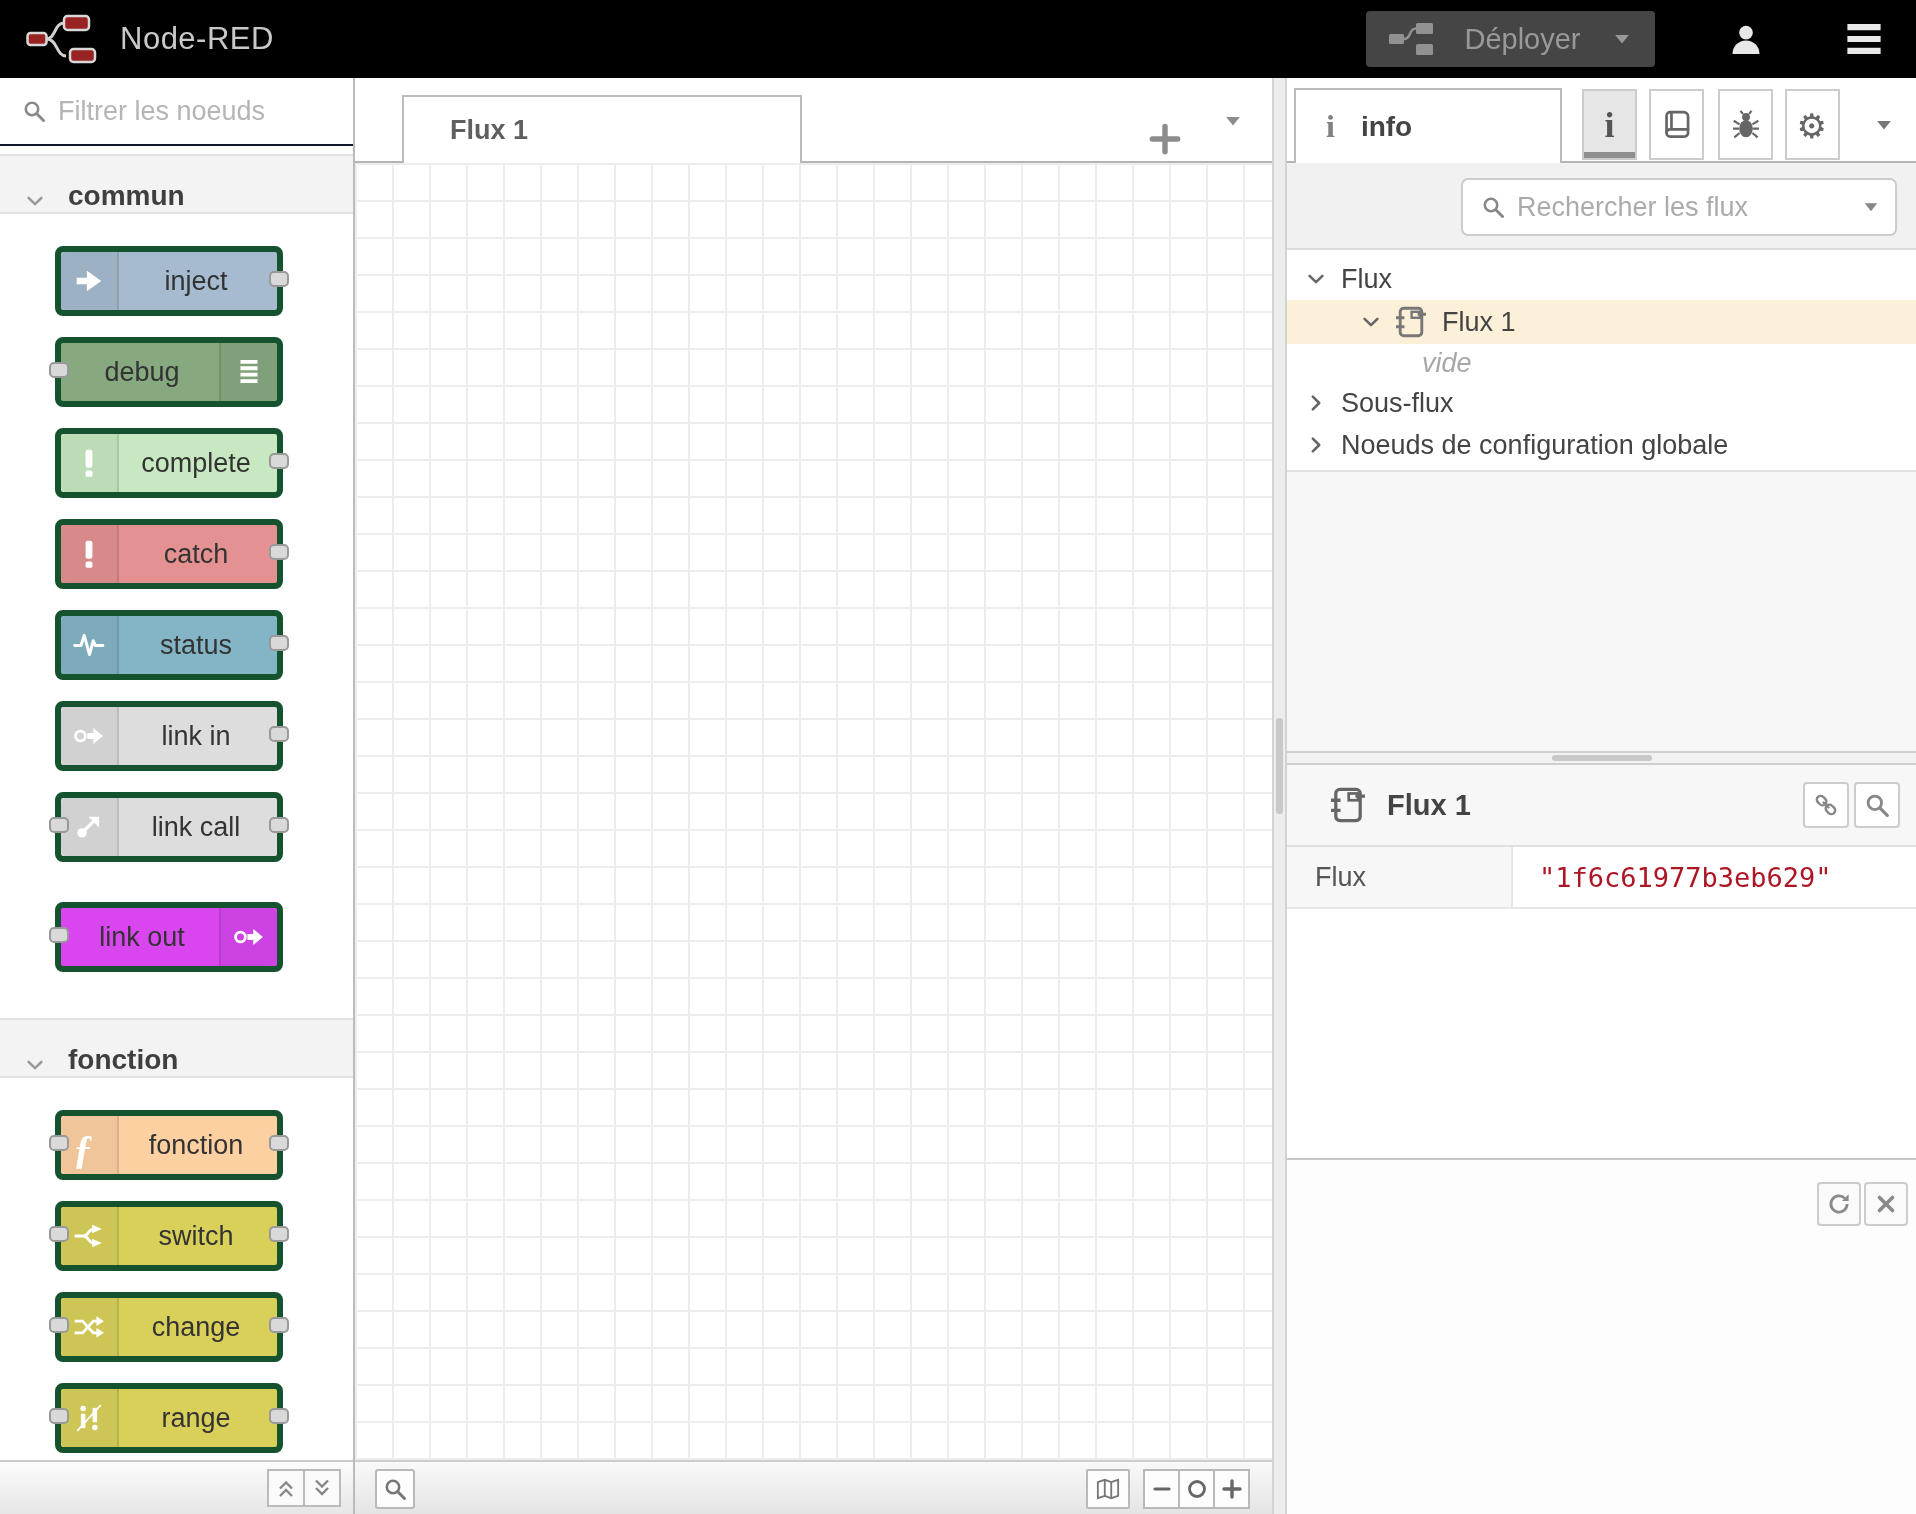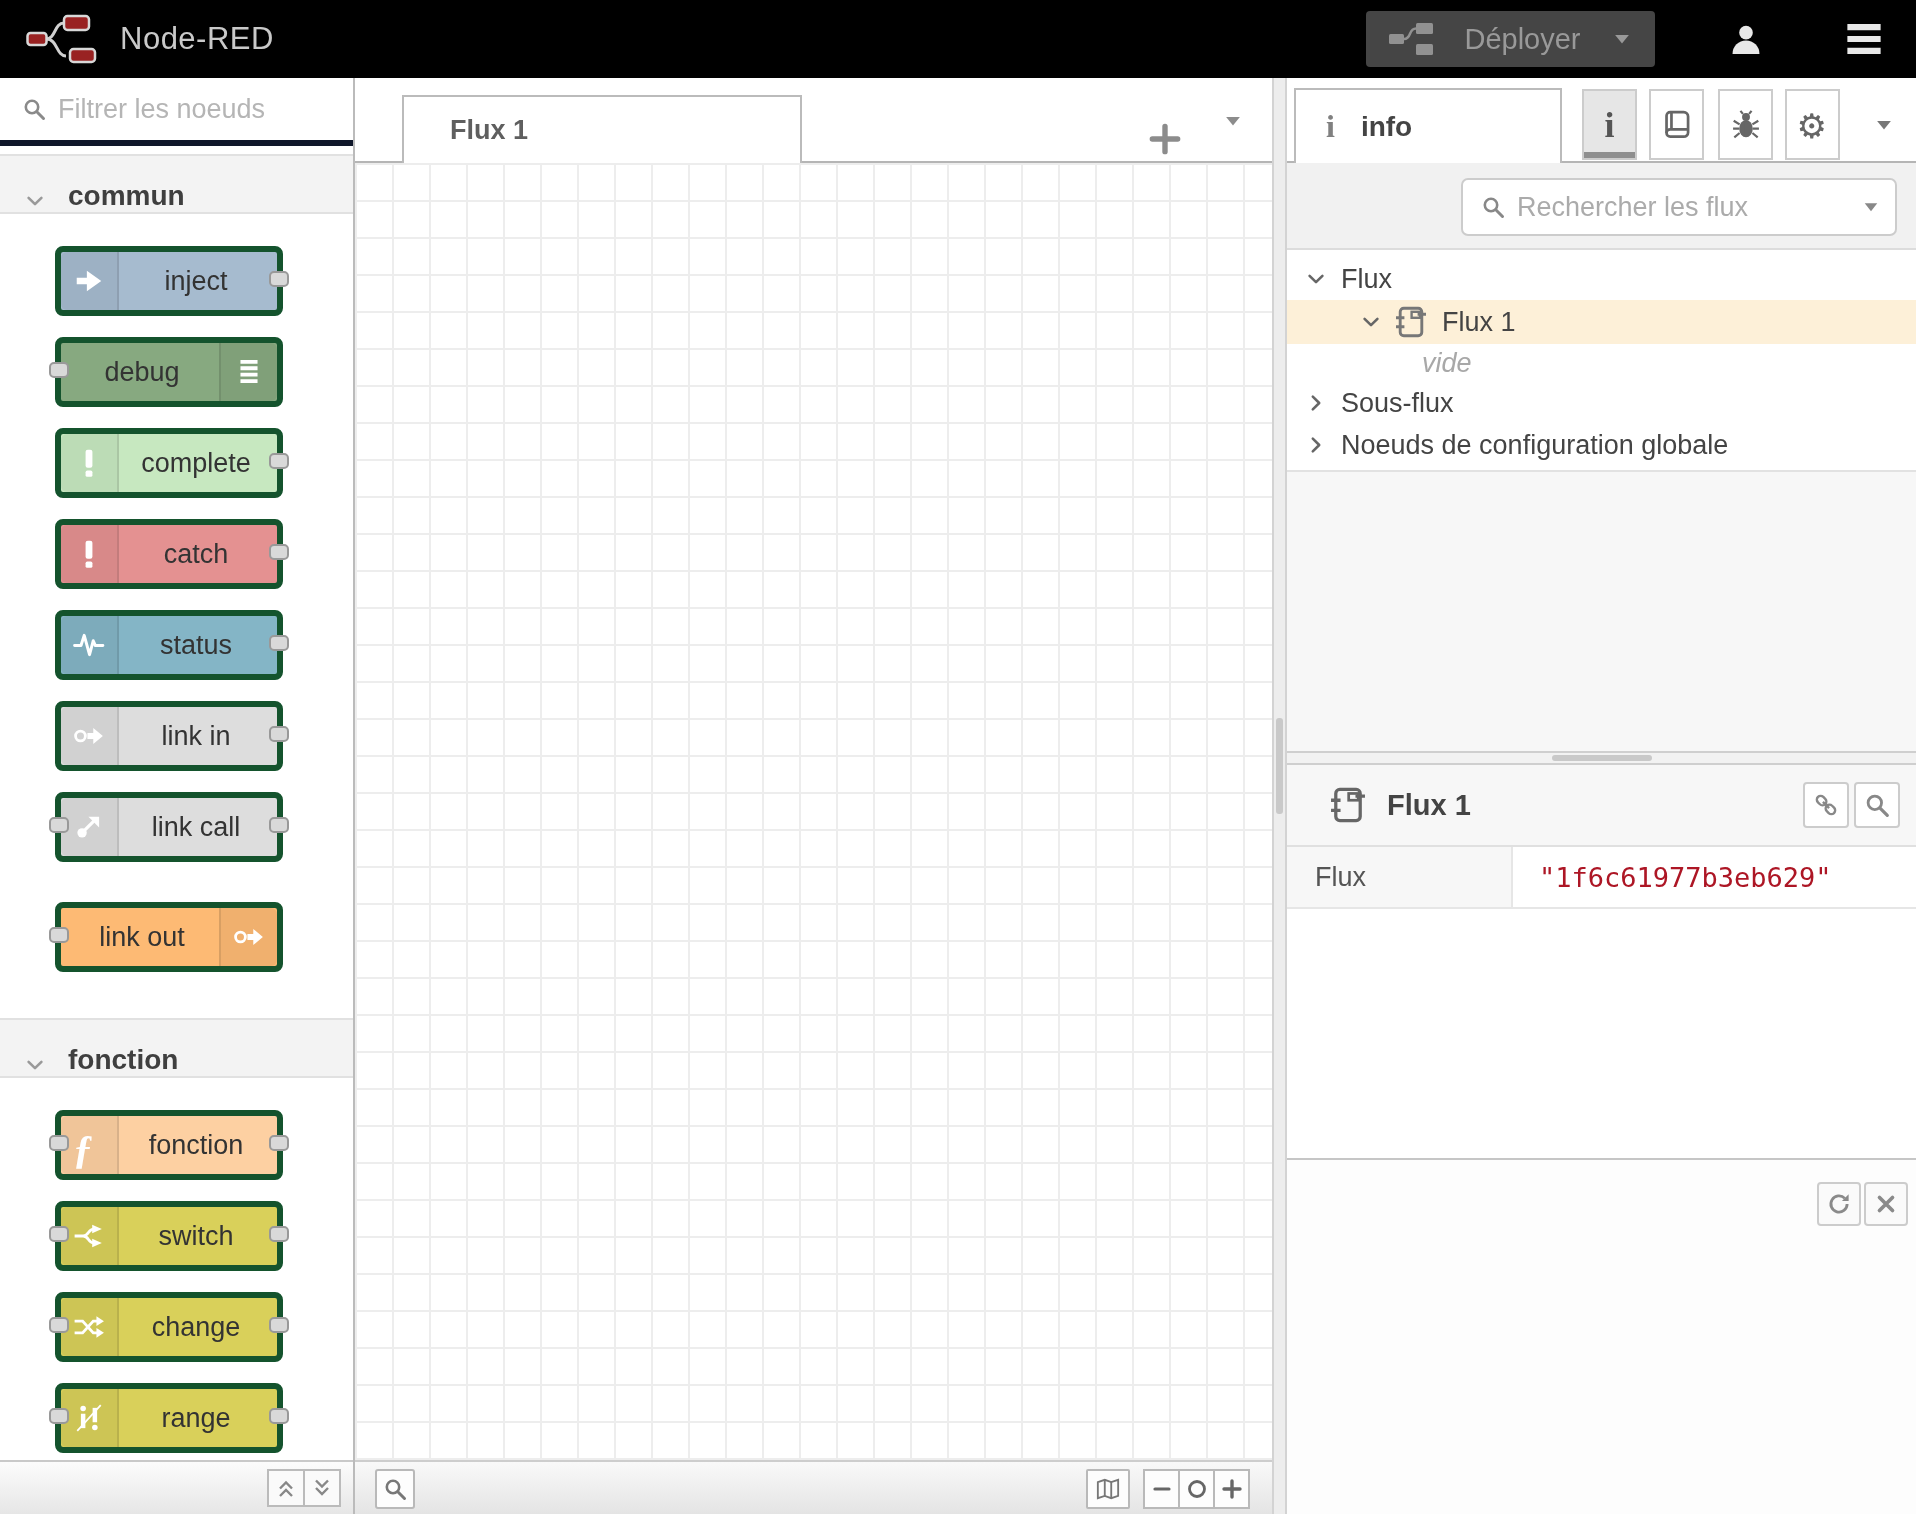--- a/index.html
+++ b/index.html
@@ -19,21 +19,21 @@
   .header-icon-btn { position:absolute; top:19px; width:44px; height:40px; color:#e8e8e8; display:flex; align-items:center; justify-content:center; cursor:pointer; }
   #user-btn { right:148px; }
   #menu-btn { right:30px; }
   .header-icon-btn .icon { width:38px; height:34px; }
 
   
   #main { position:absolute; top:78px; left:0; right:0; bottom:0; display:flex; }
 
   
   #palette { width:355px; border-right:2px solid #bbb; display:flex; flex-direction:column; background:#fff; }
-  #palette-search { height:68px; border-bottom:6px solid #0f172a; display:flex; align-items:center; flex:none; }
+  #palette-search { height:68px; border-bottom:2px solid #0f172a; display:flex; align-items:center; flex:none; }
   #palette-search .icon { width:24px; height:24px; color:#8a8a8a; margin-left:22px; flex:none; }
   #palette-search input { border:none; outline:none; background:none; font-size:27px; color:#555; margin-left:12px; width:270px; font-family:"Liberation Sans",sans-serif; }
   #palette-search input::placeholder { color:#b5b5b5; }
   #palette-body { flex:1; overflow:hidden; position:relative; }
   .cat-header { height:60px; background:#f3f3f3; border-top:2px solid #e1e1e1; border-bottom:2px solid #e1e1e1; display:flex; align-items:flex-end; cursor:pointer; }
   .cat-header .icon { width:22px; height:22px; color:#999; margin-left:24px; flex:none; }
   .cat-label { font-size:28px; font-weight:bold; color:#3f3f3f; margin-left:22px; }
   .cat-first { margin-top:8px; }
   .cat-next { margin-top:46px; }
   .nodes { padding:32px 0 0 55px; }
@@ -286,21 +286,21 @@
                     <circle cx="8.5" cy="20.5" r="4.4" fill="currentColor"></circle>
                     <path d="M11 18 20 9" stroke="currentColor" stroke-width="3"></path>
                     <path d="M14.5 5.5h10v10z" fill="currentColor"></path>
                   </svg>
                 </span>
               </div>
               <div class="nlabel icon-left">link call</div>
               <div class="port pl"></div>
               <div class="port pr"></div>
             </div>
-            <div class="pnode" style="background: #fdba74; margin-top: 40px;">
+            <div class="pnode" style="background: #d946ef; margin-top: 40px;">
               <div class="icon-region right">
                 <span class="icon" style="color: rgb(255, 255, 255);">
                   <svg viewBox="0 0 30 30">
                     <circle cx="7" cy="15" r="4.6" stroke="currentColor" fill="none" stroke-width="2.6"></circle>
                     <path d="M13.5 12.2h5.5V7.5L28 15l-9 7.5v-4.7h-5.5z" fill="currentColor"></path>
                   </svg>
                 </span>
               </div>
               <div class="nlabel icon-right">link out</div>
               <div class="port pl"></div>

